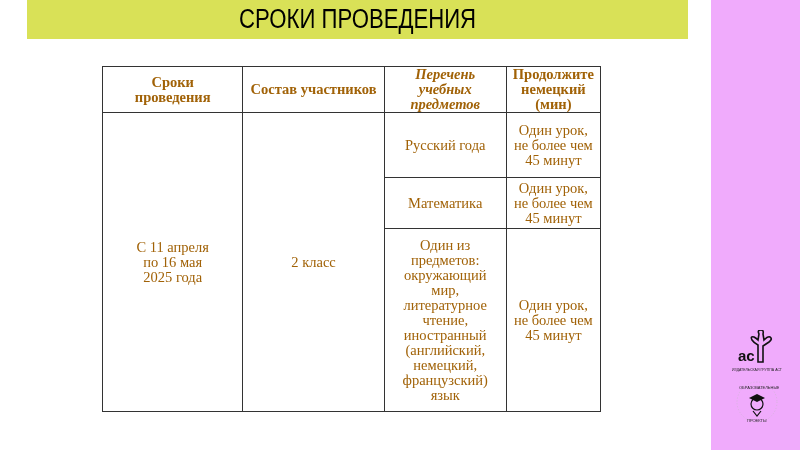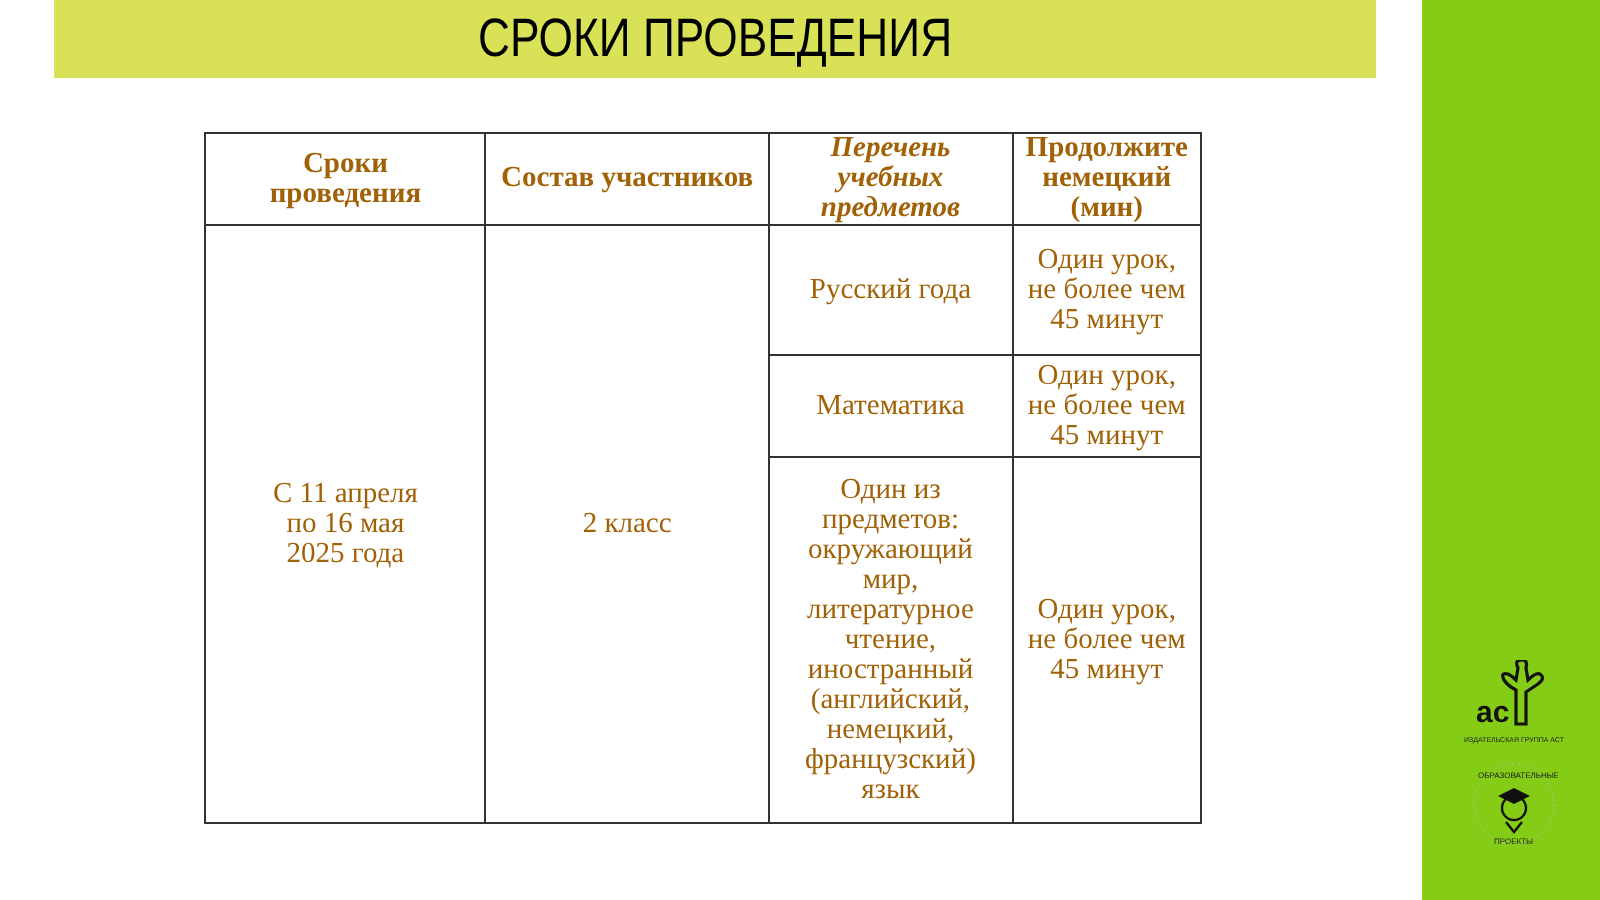--- a/index.html
+++ b/index.html
@@ -13,21 +13,21 @@
       background: #d9e157;
       display: flex; align-items: center; justify-content: center;
     }
     .banner-title {
       font-family: "Liberation Sans", sans-serif;
       font-size: 27px; color: #000; letter-spacing: 0px;
       transform: scaleX(0.82); font-weight: 400;
     }
     .side-panel {
       position: absolute; left: 711px; top: 0; width: 89px; height: 450px;
-      background: #84cc16;
+      background: #f0abfc;
     }
     .logo-ast {
       position: absolute; left: 26px; top: 330px; width: 40px; height: 34px;
     }
     .logo-ast-caption {
       position: absolute; left: 14px; top: 368px; width: 64px;
       font-family: "Liberation Sans", sans-serif; font-size: 3.5px; color: #222;
       text-align: center; white-space: nowrap;
     }
     .logo-edu {

